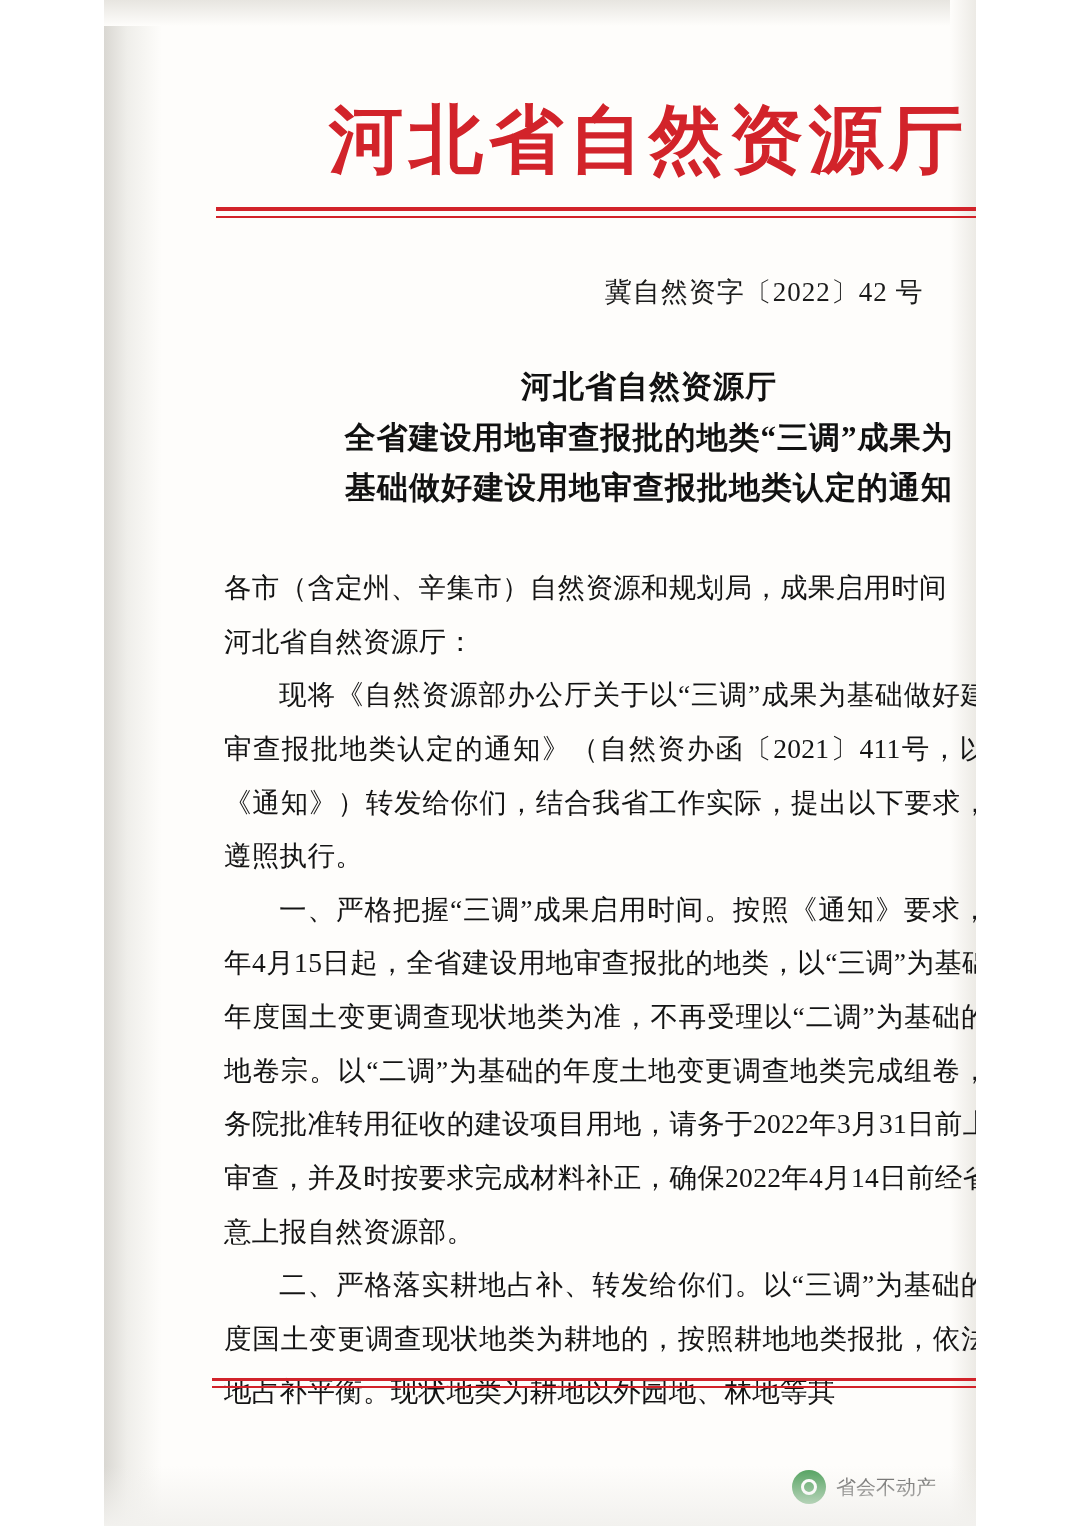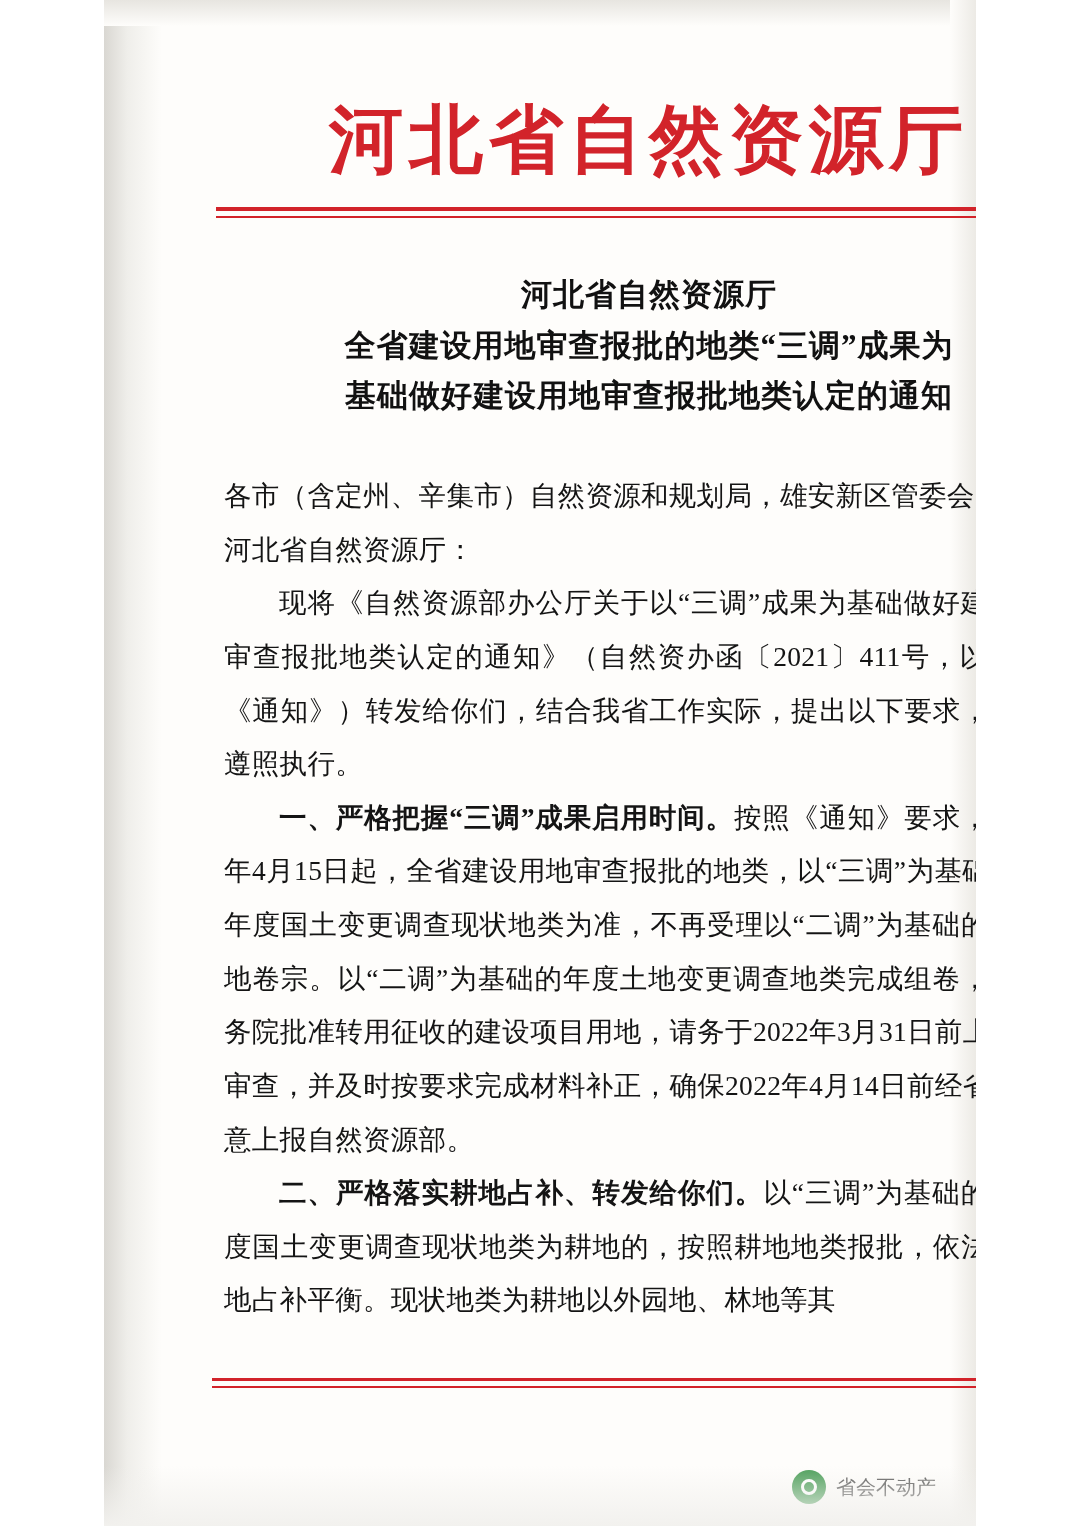--- a/index.html
+++ b/index.html
@@ -100,21 +100,21 @@
     letter-spacing: 0.3px;
     text-align: justify;
   }
   .body-text p {
     margin: 0;
   }
   .indent {
     text-indent: 2em;
   }
   .body-text .bold {
-    font-weight: bold;
+    font-weight: normal;
   }
   
   .footer-rule {
     position: absolute;
     left: 108px;
     width: 866px;
     background: #d2232a;
   }
   .footer-rule.r1 { top: 1378px; height: 3px; }
   .footer-rule.r2 { top: 1386px; height: 2px; }
@@ -168,29 +168,30 @@
   <div class="paper-edge-right"></div>
 
   <div class="content">
 
     <div class="masthead">
       <div class="masthead-title">河北省自然资源厅</div>
       <div class="masthead-rule"></div>
       <div class="masthead-rule thin"></div>
     </div>
 
+    <div class="doc-number">冀自然资字〔2022〕42 号</div>
 
     <div class="doc-title">
       <div class="line">河北省自然资源厅</div>
       <div class="line">全省建设用地审查报批的地类“三调”成果为</div>
       <div class="line">基础做好建设用地审查报批地类认定的通知</div>
     </div>
 
     <div class="body-text">
-      <p>各市（含定州、辛集市）自然资源和规划局，雄安新区管委会</p>
+      <p>各市（含定州、辛集市）自然资源和规划局，成果启用时间</p>
       <p>河北省自然资源厅：</p>
       <p class="indent">现将《自然资源部办公厅关于以“三调”成果为基础做好建设用地审查报批地类认定的通知》（自然资办函〔2021〕411号，以下简称《通知》）转发给你们，结合我省工作实际，提出以下要求，请一并遵照执行。</p>
       <p class="indent"><span class="bold">一、严格把握“三调”成果启用时间。</span>按照《通知》要求，自2022年4月15日起，全省建设用地审查报批的地类，以“三调”为基础的最新年度国土变更调查现状地类为准，不再受理以“二调”为基础的建设用地卷宗。以“二调”为基础的年度土地变更调查地类完成组卷，需报国务院批准转用征收的建设项目用地，请务于2022年3月31日前上报省厅审查，并及时按要求完成材料补正，确保2022年4月14日前经省政府同意上报自然资源部。</p>
       <p class="indent"><span class="bold">二、严格落实耕地占补、转发给你们。</span>以“三调”为基础的最新年度国土变更调查现状地类为耕地的，按照耕地地类报批，依法落实耕地占补平衡。现状地类为耕地以外园地、林地等其</p>
     </div>
 
   </div>
 
   <div class="footer-rule r1"></div>
   <div class="footer-rule r2"></div>

